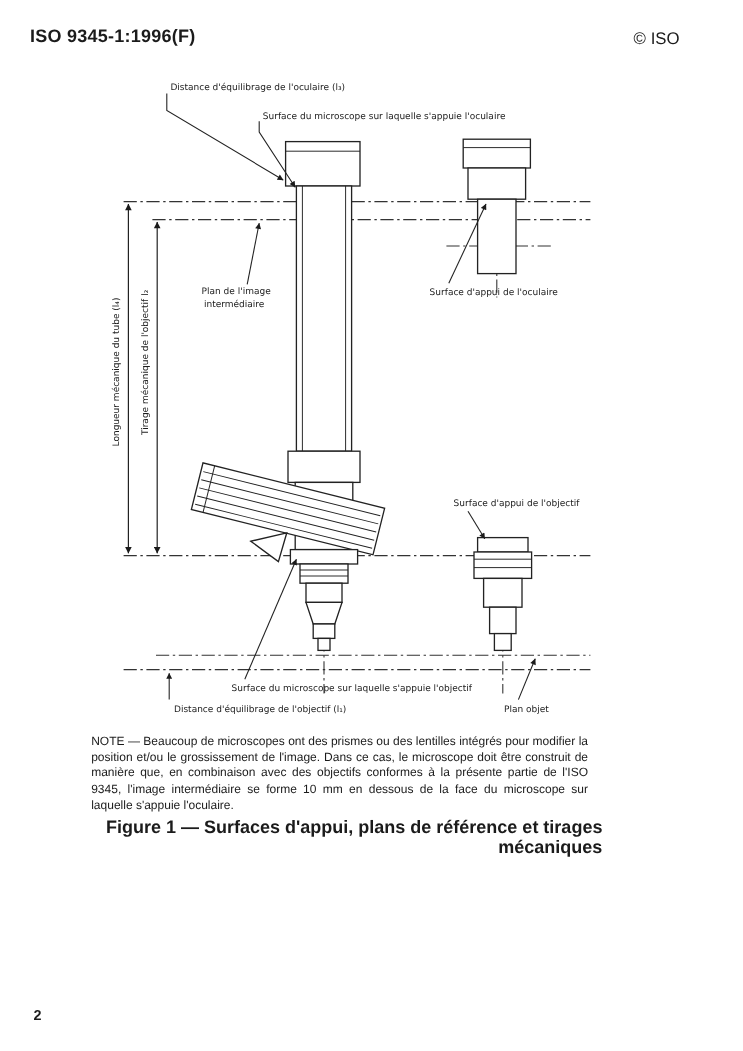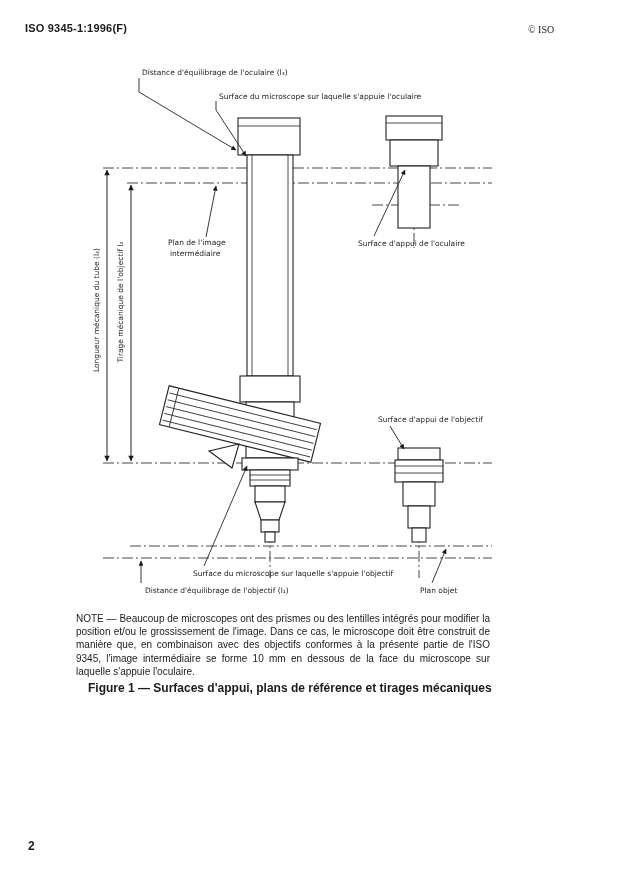--- a/index.html
+++ b/index.html
@@ -2,24 +2,24 @@
 <html><head>
 <meta charset="utf-8">
 <style>
   html,body{margin:0;padding:0;}
   body{
     width:619px;height:876px;position:relative;background:#ffffff;
     font-family:"Liberation Sans","DejaVu Sans",sans-serif;color:#1b1b1b;
     overflow:hidden;
   }
   .abs{position:absolute;}
-  .hdr-left{left:25px;top:22px;font-size:11px;font-weight:bold;letter-spacing:.2px;}
-  .hdr-right{left:528px;top:24px;font-size:10px;font-family:Liberation Serif, serif;}
+  .hdr-left{left:25px;top:22px;font-size:15px;font-weight:bold;letter-spacing:.2px;}
+  .hdr-right{left:528px;top:24px;font-size:14px;}
   .note{left:76px;top:612px;width:414px;font-size:10px;line-height:13.2px;text-align:justify;}
-  .caption{left:88px;top:681px;width:414px;font-size:12px;font-weight:bold;text-align:left;}
+  .caption{left:88px;top:681px;width:414px;font-size:15px;font-weight:bold;text-align:right;}
   .pageno{left:28px;top:839px;font-size:12px;font-weight:bold;}
   svg{position:absolute;left:0;top:0;}
   svg text{font-family:"DejaVu Sans","Liberation Sans",sans-serif;font-size:7.5px;fill:#1b1b1b;}
   .shape{stroke:#222;stroke-width:1.1;fill:#fff;}
   .thin{stroke:#222;stroke-width:.8;fill:none;}
   .refline{stroke:#333;stroke-width:.9;fill:none;stroke-dasharray:11 3 2 3;}
   .leader{stroke:#222;stroke-width:.9;fill:none;}
   .dim{stroke:#222;stroke-width:1;fill:none;}
 </style>
 </head>

